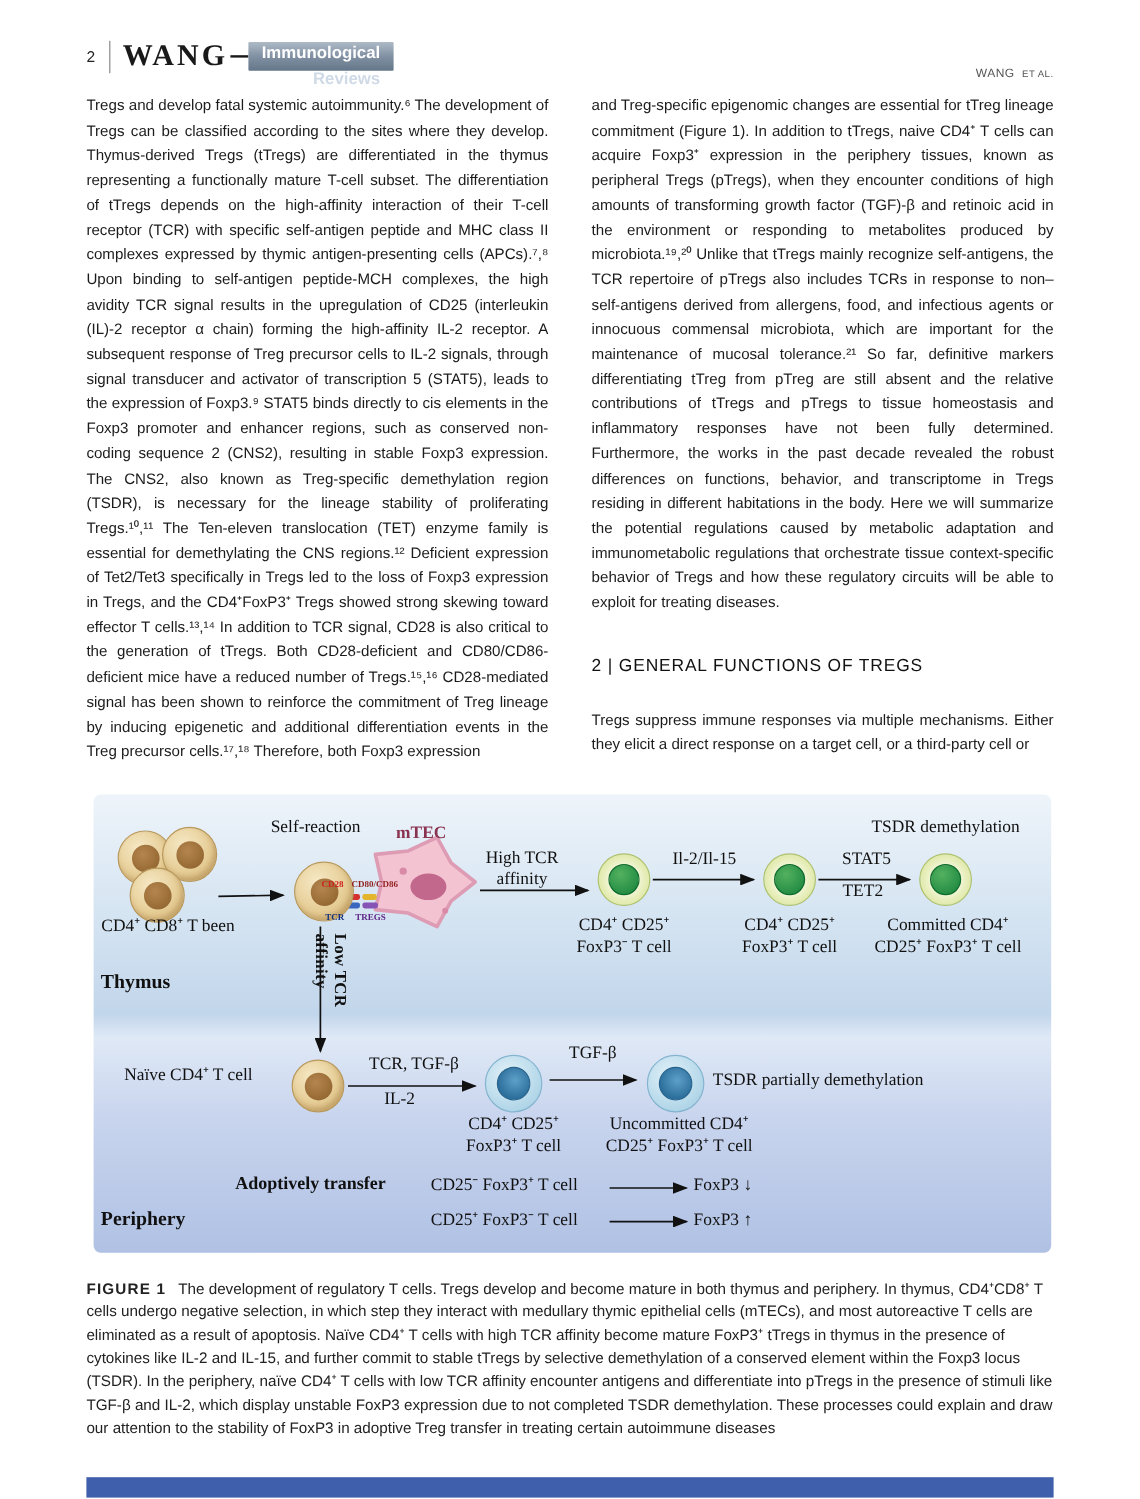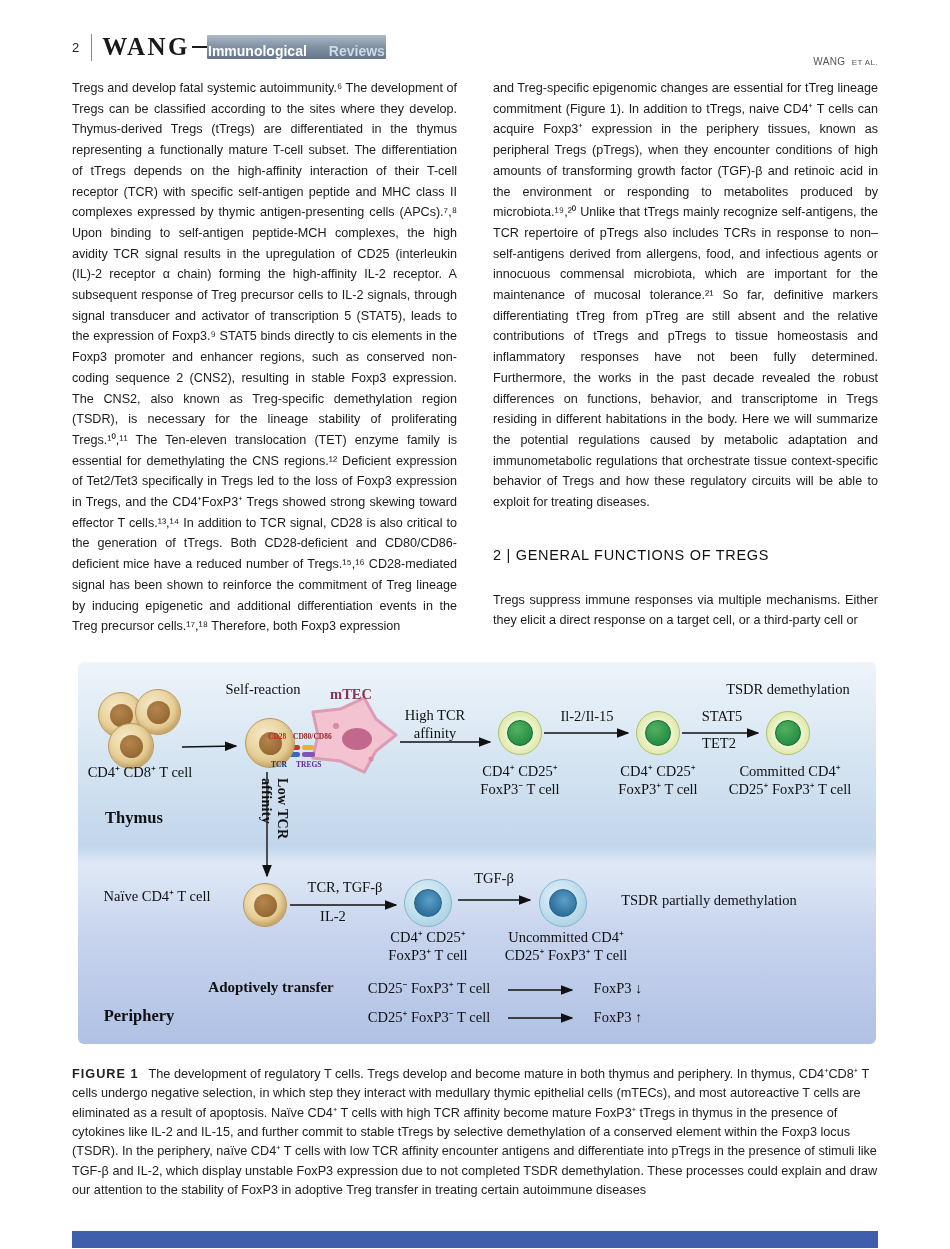--- a/index.html
+++ b/index.html
@@ -7,21 +7,21 @@
   html, body { margin:0; padding:0; }
   body { width:950px; height:1249px; background:#ffffff; font-family:"Liberation Sans", sans-serif; color:#1a1a1a; }
   .page { position:relative; width:950px; height:1249px; overflow:hidden; background:#ffffff; }
 
   
   .page-header { position:absolute; left:72px; top:33px; width:806px; height:28px; display:flex; align-items:center; }
   .page-num { font-size:13px; color:#222; }
   .vrule { width:1px; height:27px; background:#8a8a8a; margin:0 10px 0 12px; }
   .wiley { font-family:"Liberation Serif", serif; font-weight:bold; font-size:25px; letter-spacing:2.5px; color:#191919; }
   .dash { width:15px; height:2.5px; background:#191919; margin-left:2px; }
-  .journal-banner { display:inline-flex; align-items:flex-end; gap:6px; height:24px; padding:0 1px; background:linear-gradient(180deg,#aebac6 0%,#8191a3 50%,#647689 100%); border-radius:1px; }
+  .journal-banner { display:inline-flex; align-items:flex-end; gap:6px; height:24px; padding:0 11px; background:linear-gradient(180deg,#aebac6 0%,#8191a3 50%,#647689 100%); border-radius:1px;flex-direction:column; }
   .j1 { color:#ffffff; font-weight:bold; font-size:14px; }
   .j2 { color:#cfdae6; font-weight:bold; font-size:14px;margin-left:16px; }
   .running-head { margin-left:auto; font-size:10px; color:#555; letter-spacing:0.4px; white-space:nowrap;margin-top:28px; }
   .et-al { font-size:8px; margin-left:3px; }
 
   
   .col { position:absolute; top:78px; width:385px; }
   .col-left { left:72px; }
   .col-right { left:493px; }
   .body-text { margin:0; font-size:12.6px; line-height:20.7px; text-align:justify; color:#1b1b1b; }
@@ -36,21 +36,21 @@
   .nucleus { border-radius:50%; }
   .cell-tan { width:46px; height:46px; background:radial-gradient(circle at 38% 32%, #f6e9c6 0%, #e6cd96 55%, #d2b277 100%); border:1px solid #b9985c; box-shadow: inset -2px -3px 4px rgba(150,110,50,.35); }
   .cell-tan .nucleus { width:23px; height:23px; background:radial-gradient(circle at 40% 35%, #b5854e, #8a5f2a); }
   .cell-tan.cell-sm { width:44px; height:44px; }
   .cell-green { width:44px; height:44px; background:radial-gradient(circle, #f8fbe8 30%, #e6edb8 60%, #d4e093 100%); border:1px solid #adc26e; }
   .cell-green .nucleus { width:26px; height:26px; background:radial-gradient(circle at 38% 32%, #53b160, #15813a); border:1px solid #0f6b2e; }
   .cell-blue { width:48px; height:48px; background:radial-gradient(circle at 40% 35%, #e2f1f8 0%, #bcdcec 55%, #9ecbe0 100%); border:1px solid #84b4cf; }
   .cell-blue .nucleus { width:28px; height:28px; background:radial-gradient(circle at 55% 40%, #5da0c8 0%, #2d6f9c 70%); border:1px solid #27638c; }
 
   .flabel { position:absolute; font-family:"Liberation Serif", serif; font-size:14.5px; line-height:17.5px; color:#101010; text-align:center; white-space:pre-line; }
-  .flabel.left { text-align:center; }
+  .flabel.left { text-align:left; }
   .flabel.bold { font-weight:bold; }
   .flabel.big { font-size:16.5px; }
   .flabel.mtec-color { color:#8a3350; font-weight:bold; }
   .rlabel { position:absolute; font-family:"Liberation Serif", serif; font-weight:bold; font-size:7.5px; line-height:9px; white-space:nowrap; }
   .vlabel { position:absolute; writing-mode:vertical-rl; font-family:"Liberation Serif", serif; font-weight:bold; font-size:14px; color:#101010; letter-spacing:0.3px; }
 
   
   .figure-caption { position:absolute; left:72px; top:1052px; width:806px; font-size:12.7px; line-height:19.4px; color:#222; }
   .caption-tag { font-weight:bold; letter-spacing:1px; margin-right:10px; }
   .footer-bar { position:absolute; left:72px; top:1231px; width:806px; height:17px; background:#3f5fad; }
@@ -151,21 +151,21 @@
     <div class="cell cell-blue" style="left:461px;top:217px">
         <div class="nucleus"></div>
       </div>
 
     <div class="flabel" style="left:130px;top:19px;width:110px">Self-reaction</div>
     <div class="flabel mtec-color" style="left:241px;top:24px;width:64px">mTEC</div>
     <div class="rlabel" style="left:190px;top:70px;color:#cf2020">CD28</div>
     <div class="rlabel" style="left:215px;top:70px;color:#8f1f1f">CD80/CD86</div>
     <div class="rlabel" style="left:193px;top:98px;color:#16327e">TCR</div>
     <div class="rlabel" style="left:218px;top:98px;color:#5e2787">TREGS</div>
-    <div class="flabel" style="left:-3px;top:102px;width:130px">CD4⁺ CD8⁺ T cell</div>
+    <div class="flabel" style="left:-3px;top:102px;width:130px">CD4⁺ CD8⁺ T been</div>
     <div class="flabel" style="left:312px;top:45px;width:90px">High TCR
 affinity</div>
     <div class="flabel" style="left:384px;top:101px;width:116px">CD4⁺ CD25⁺
 FoxP3⁻ T cell</div>
     <div class="flabel" style="left:466px;top:46px;width:86px">Il-2/Il-15</div>
     <div class="flabel" style="left:522px;top:101px;width:116px">CD4⁺ CD25⁺
 FoxP3⁺ T cell</div>
     <div class="flabel" style="left:609px;top:46px;width:70px">STAT5</div>
     <div class="flabel" style="left:606px;top:73px;width:70px">TET2</div>
     <div class="flabel" style="left:637px;top:101px;width:150px">Committed CD4⁺

